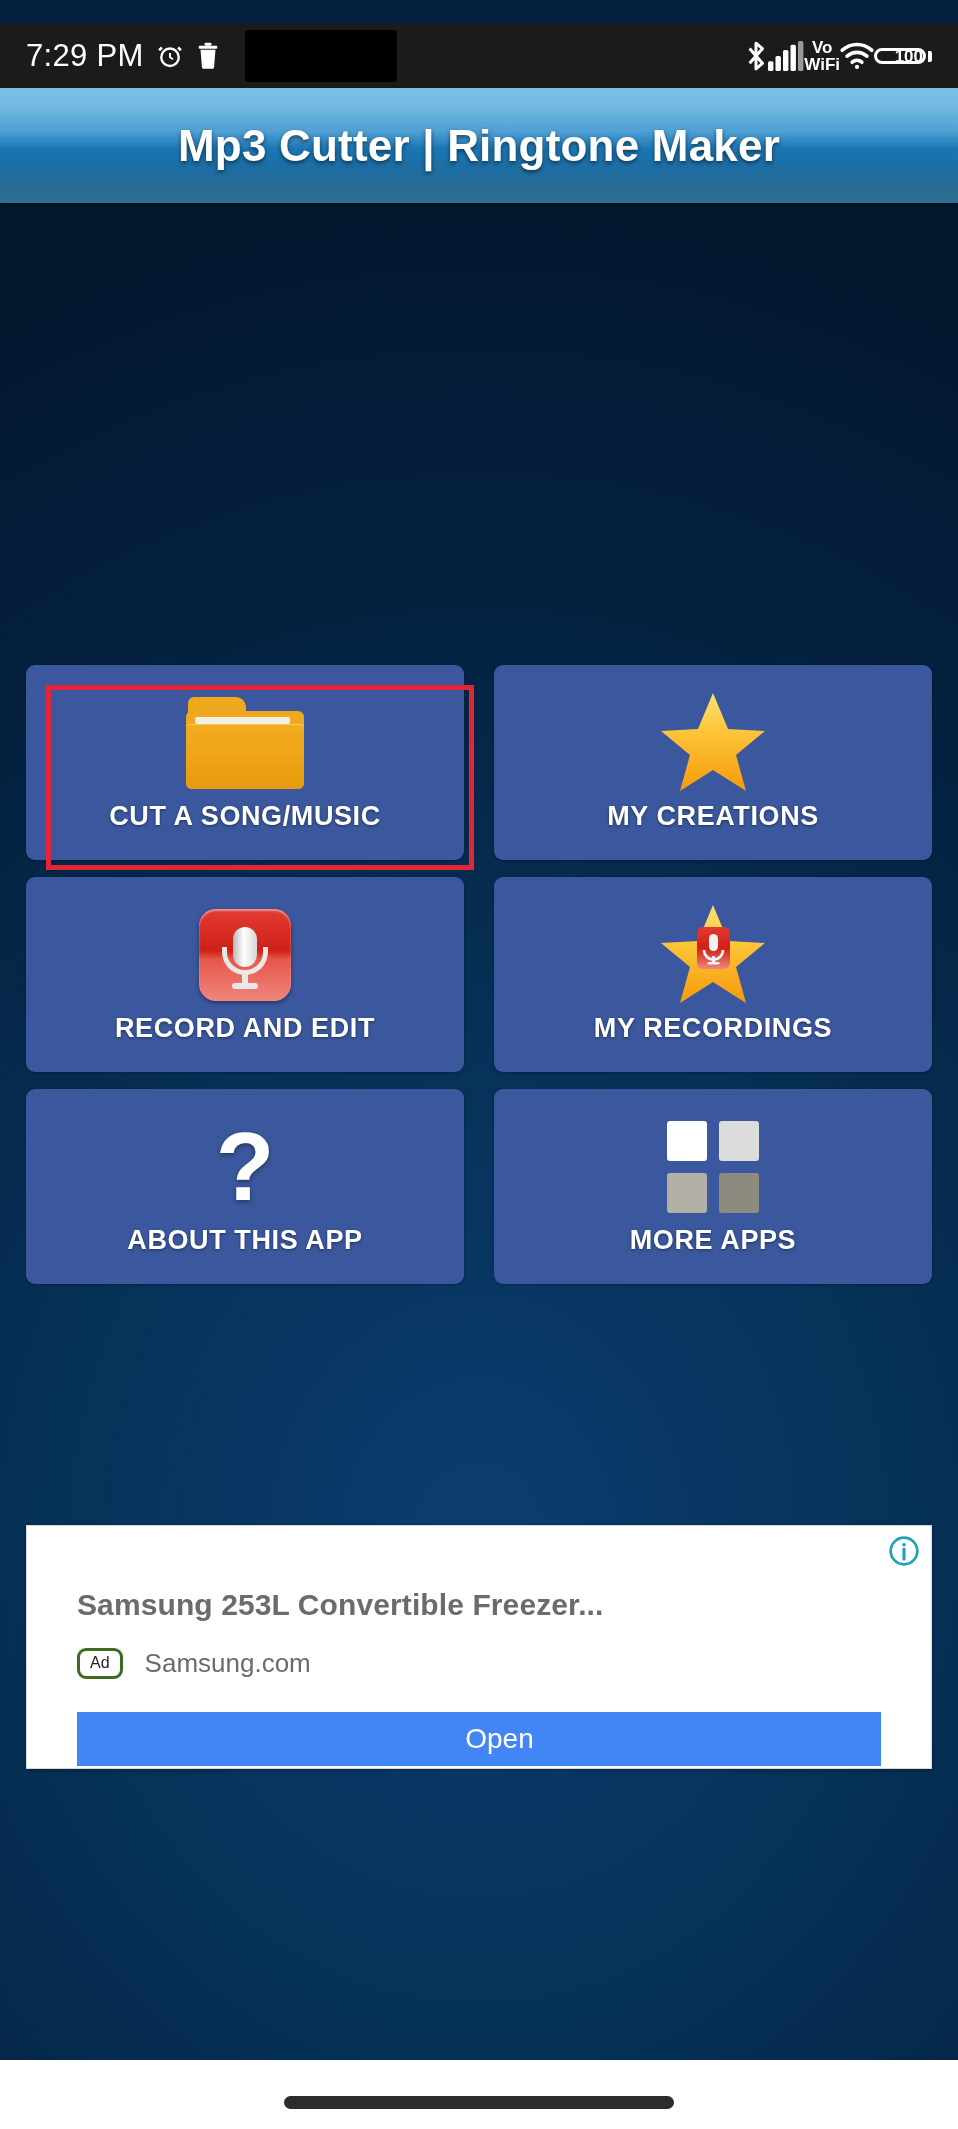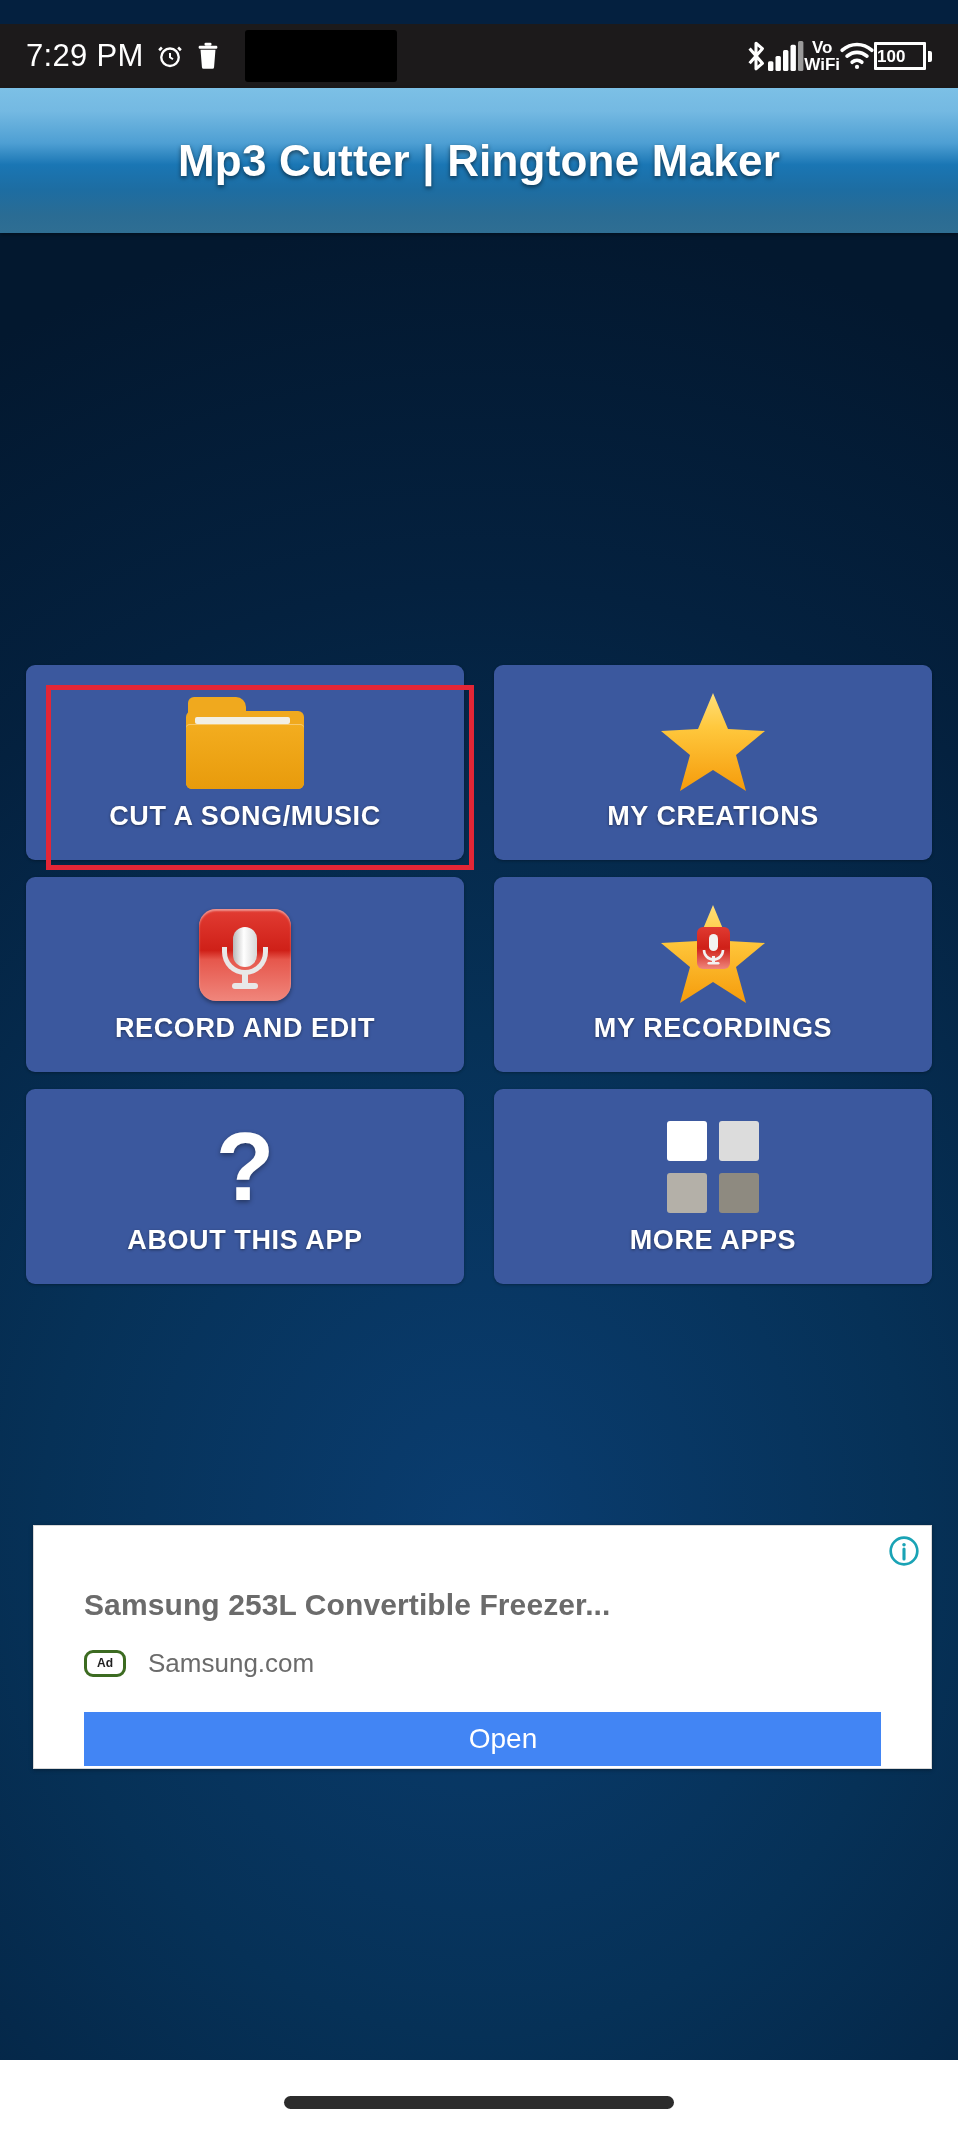--- a/index.html
+++ b/index.html
@@ -24,29 +24,29 @@
   .sb-left{ display:flex; align-items:center; gap:11px; }
   #clock{ font-size:31px; font-weight:500; letter-spacing:.3px; }
   .sb-right{ margin-left:auto; display:flex; align-items:center; }
   .notch-block{
     width:152px; height:52px; background:#000; border-radius:3px; margin-left:14px;
   }
   svg.sicon{ display:block; }
 
   .battery-wrap{ display:flex; align-items:center; }
   .battery-body{
-    width:52px; height:28px; border:3px solid #fff; border-radius:1px;
-    display:flex; align-items:center; justify-content:flex-start;
+    width:52px; height:16px; border:3px solid #fff; border-radius:9px;
+    display:flex; align-items:center; justify-content:flex-end;
   }
   .battery-body span{ font-size:17px; font-weight:700; color:#fff; line-height:1; }
   .battery-cap{ width:4px; height:11px; background:#fff; border-radius:0 2px 2px 0; margin-left:2px; }
 
   
   #title-bar{
-    height:145px; width:100%;
+    height:115px; width:100%;
     background:linear-gradient(to bottom,
       #7cc0e6 0%, #74b9e2 16%, #4e9fd3 38%, #1a76b4 53%,
       #1d6da2 70%, #2a6c94 88%, #2f6e93 100%);
     display:flex; align-items:center; justify-content:center;
     box-shadow:0 2px 4px rgba(0,0,0,.35);
     position:relative; z-index:5;
   }
   #app-title{
     font-size:44px; font-weight:700; color:#ffffff; letter-spacing:.2px;
     text-shadow:0 2px 4px rgba(0,0,0,.55);
@@ -163,21 +163,21 @@
   }
   .apps4 i{ display:block; border-radius:3px; }
   .apps4 i:nth-child(1){ background:#ffffff; }
   .apps4 i:nth-child(2){ background:#dcdcdc; }
   .apps4 i:nth-child(3){ background:#b4b0a8; }
   .apps4 i:nth-child(4){ background:#8e8a80; }
 
   
   #ad-card{
     position:absolute;
-    left:33px; right:26px;
+    left:26px; right:26px;
     top:1346px;
     height:244px;
     background:#ffffff;
     border:1px solid #d8d8d8;
     box-shadow:0 1px 4px rgba(0,0,0,.35);
     text-align:center;
   }
   #ad-info-icon{
     position:absolute; right:10px; top:8px;
   }
@@ -185,21 +185,21 @@
     position:absolute; left:50px; top:62px;
     font-size:30px; font-weight:700; color:#6b6b6b; letter-spacing:.1px;
   }
   #ad-meta{
     position:absolute; left:50px; top:122px;
     display:flex; align-items:center; gap:22px;
   }
   #ad-badge{
     border:3px solid #3c6b21; border-radius:9px;
     padding:4px 10px;
-    font-size:12px; font-weight:700; color:#1f1f1f;
+    font-size:16px; font-weight:400; color:#1f1f1f;
     line-height:1.05;
   }
   #ad-domain{ font-size:26px; color:#6b6b6b; }
   #ad-open-btn{
     position:absolute; left:50px; right:50px; top:186px;
     height:54px;
     background:#4285f4;
     display:flex; align-items:center; justify-content:center;
     color:#ffffff; font-size:28px;padding-left:41px;
   }

